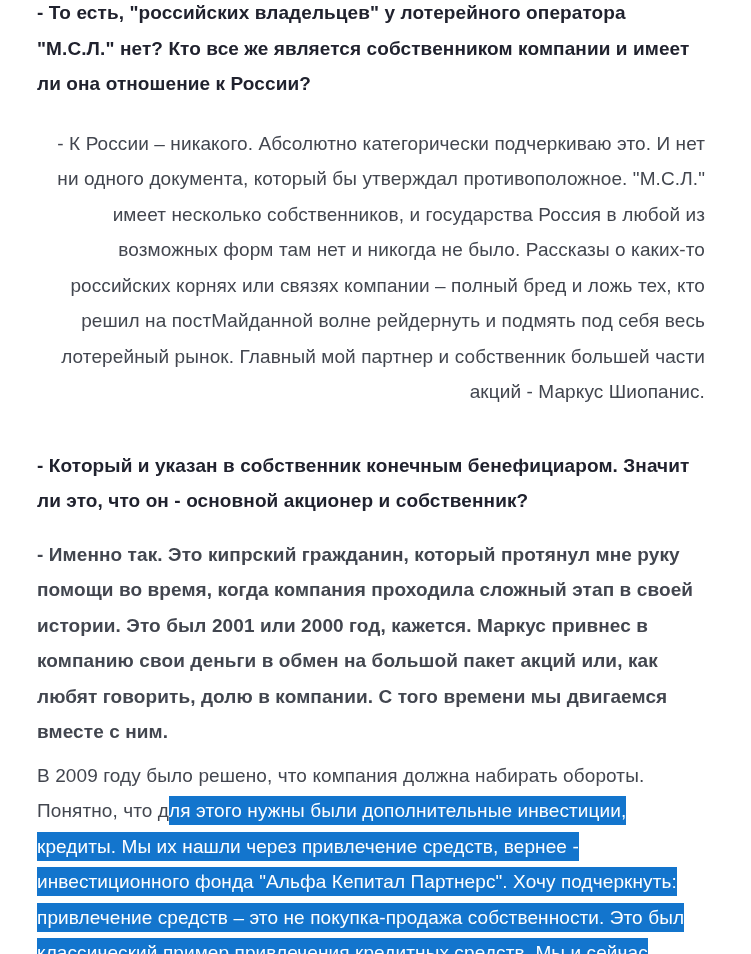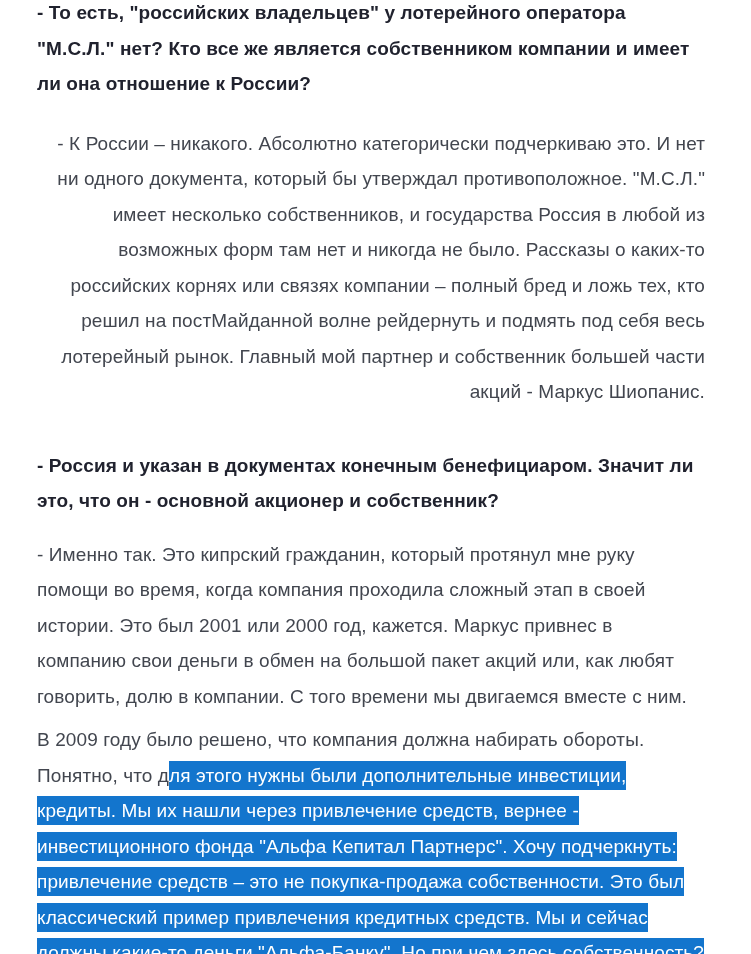--- a/index.html
+++ b/index.html
@@ -26,36 +26,36 @@
     font-weight: bold;
     color: #20222e;
   }
   .answer {
     font-weight: normal;
     color: #42464f;
   }
   .p1 { margin-top: -5px !important; }
   .p2 { margin-top: 24px !important; text-align: right; }
   .p3 { margin-top: 38px !important; }
-  .p4 { margin-top: 18px !important; }
+  .p4 { margin-top: 18px !important; font-weight: bold; }
   .p5 { margin-top: 8px !important; }
   .selected {
     background: #1375cd;
     color: #ffffff;
     padding: 4px 0;
     box-decoration-break: clone;
     -webkit-box-decoration-break: clone;
   }
 </style>
 </head>
 <body>
 
 <div class="article">
   <p class="question p1">- То есть, "российских владельцев" у лотерейного оператора "М.С.Л." нет? Кто все же является собственником компании и имеет ли она отношение к России?</p>
 
   <p class="answer p2">- К России – никакого. Абсолютно категорически подчеркиваю это. И нет ни одного документа, который бы утверждал противоположное. "М.С.Л." имеет несколько собственников, и государства Россия в любой из возможных форм там нет и никогда не было. Рассказы о каких-то российских корнях или связях компании – полный бред и ложь тех, кто решил на постМайданной волне рейдернуть и подмять под себя весь лотерейный рынок. Главный мой партнер и собственник большей части акций - Маркус Шиопанис.</p>
 
-  <p class="question p3">- Россия и указан в документах конечным бенефициаром. Значит ли это, что он - основной акционер и собственник?</p>
+  <p class="question p3">- Который и указан в собственник конечным бенефициаром. Значит ли это, что он - основной акционер и собственник?</p>
 
   <p class="answer p4">- Именно так. Это кипрский гражданин, который протянул мне руку помощи во время, когда компания проходила сложный этап в своей истории. Это был 2001 или 2000 год, кажется. Маркус привнес в компанию свои деньги в обмен на большой пакет акций или, как любят говорить, долю в компании. С того времени мы двигаемся вместе с ним.</p>
 
   <p class="answer p5"><span>В 2009 году было решено, что компания должна набирать обороты. Понятно, что д</span><span class="selected">ля этого нужны были дополнительные инвестиции, кредиты. Мы их нашли через привлечение средств, вернее - инвестиционного фонда "Альфа Кепитал Партнерс". Хочу подчеркнуть: привлечение средств – это не покупка-продажа собственности. Это был классический пример привлечения кредитных средств. Мы и сейчас должны какие-то деньги "Альфа-Банку". Но при чем здесь собственность?</span></p>
 </div>
 
 </body></html>

